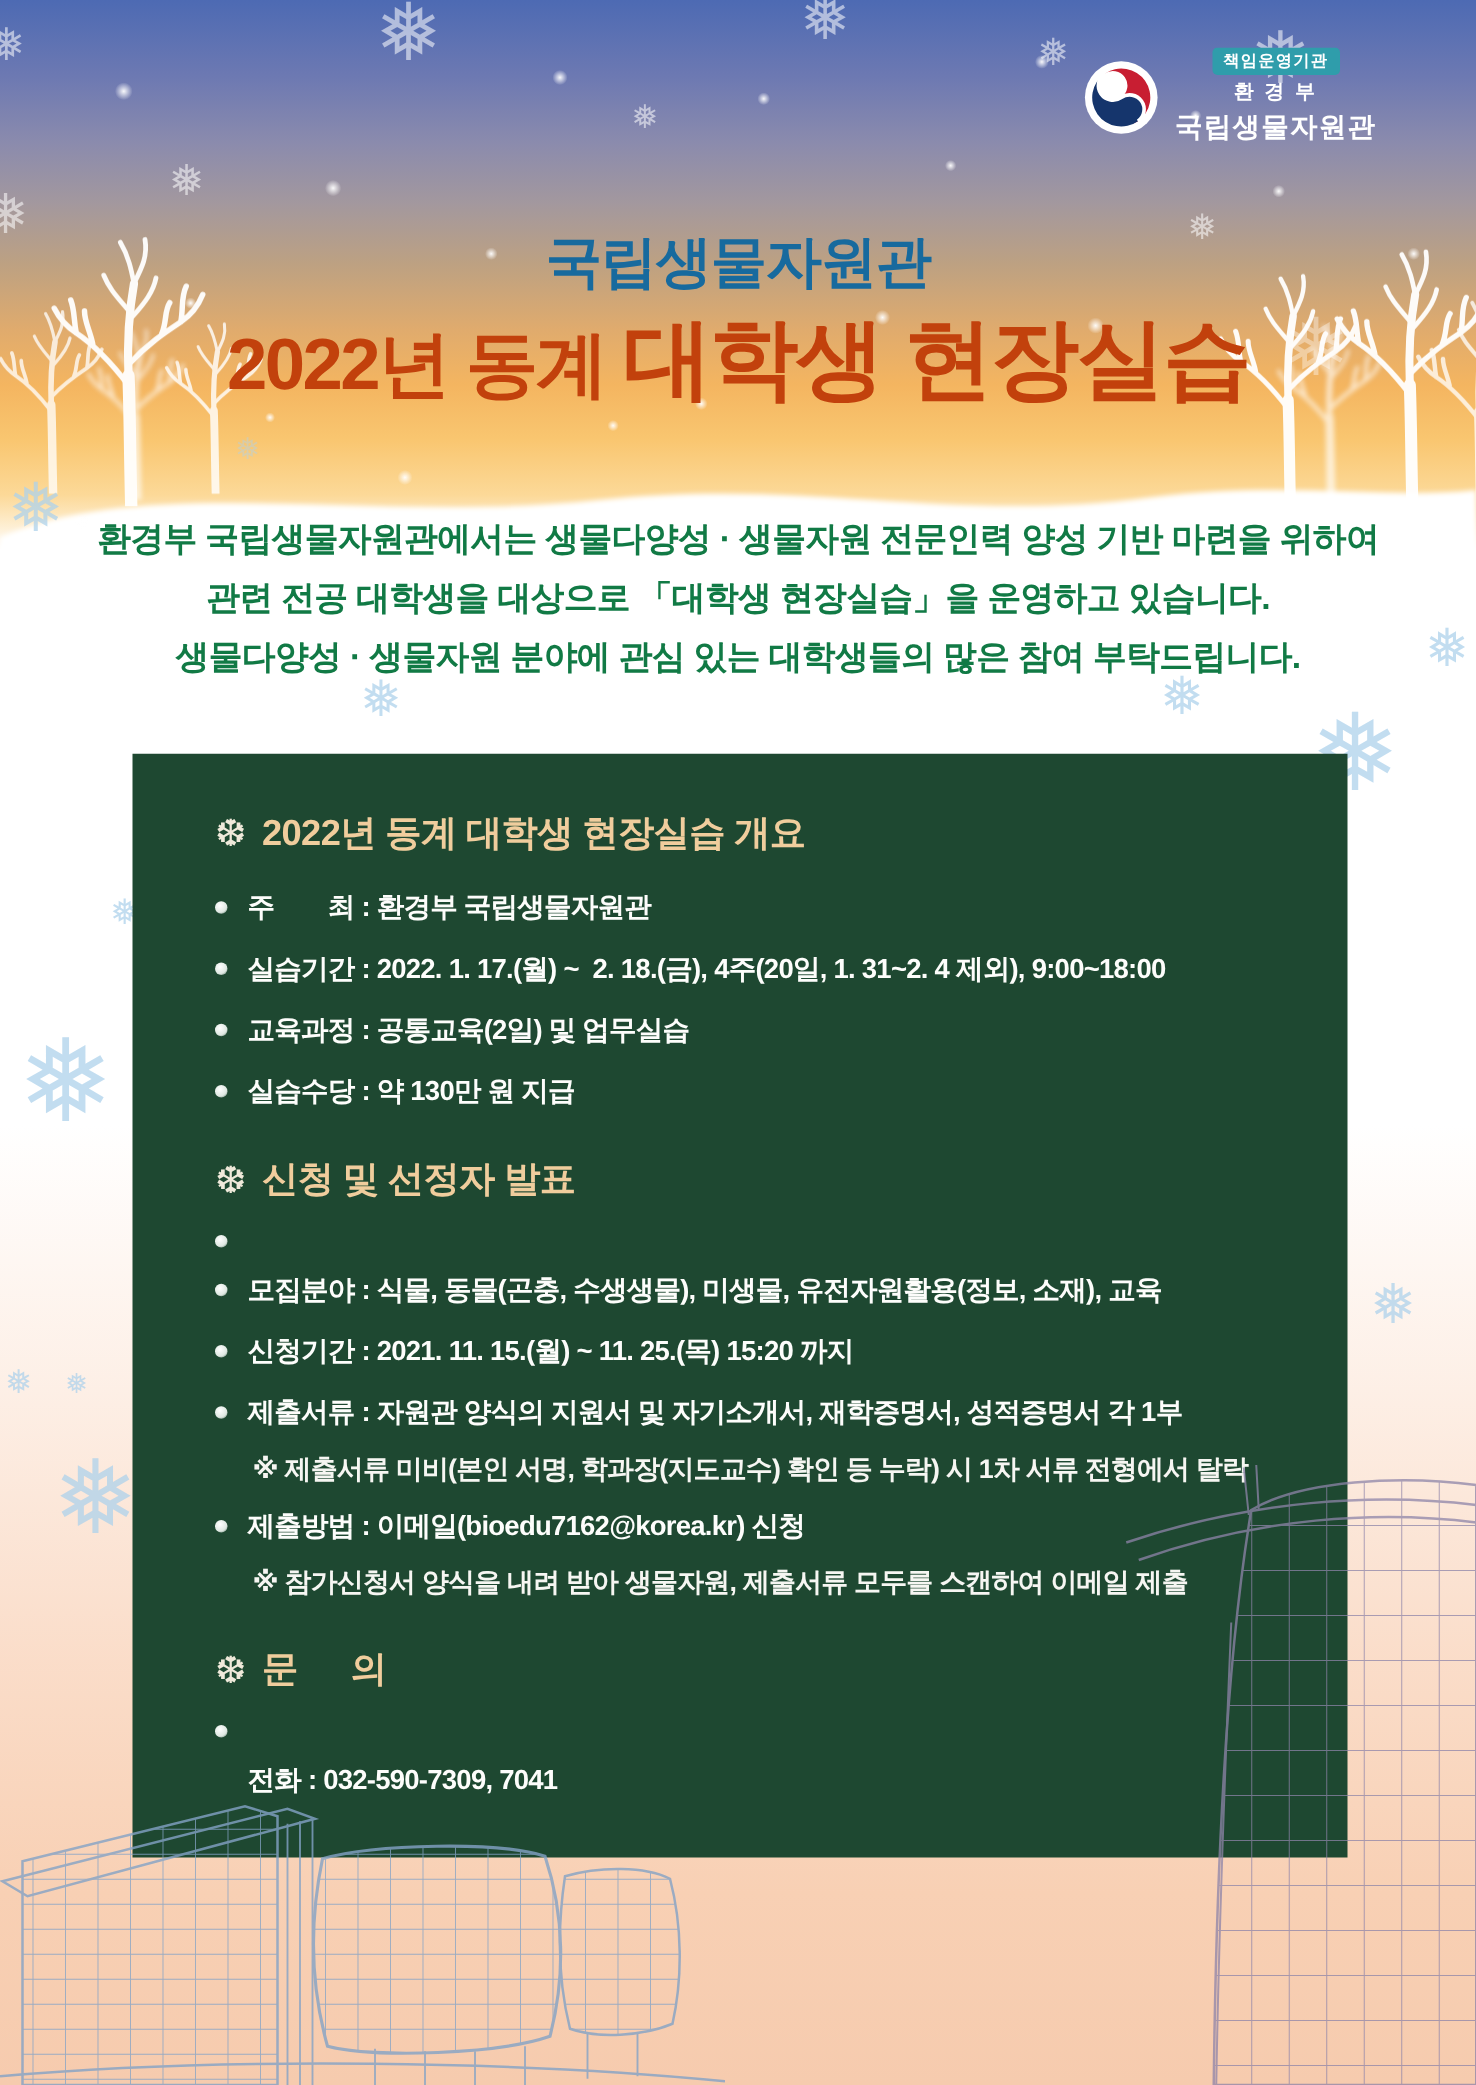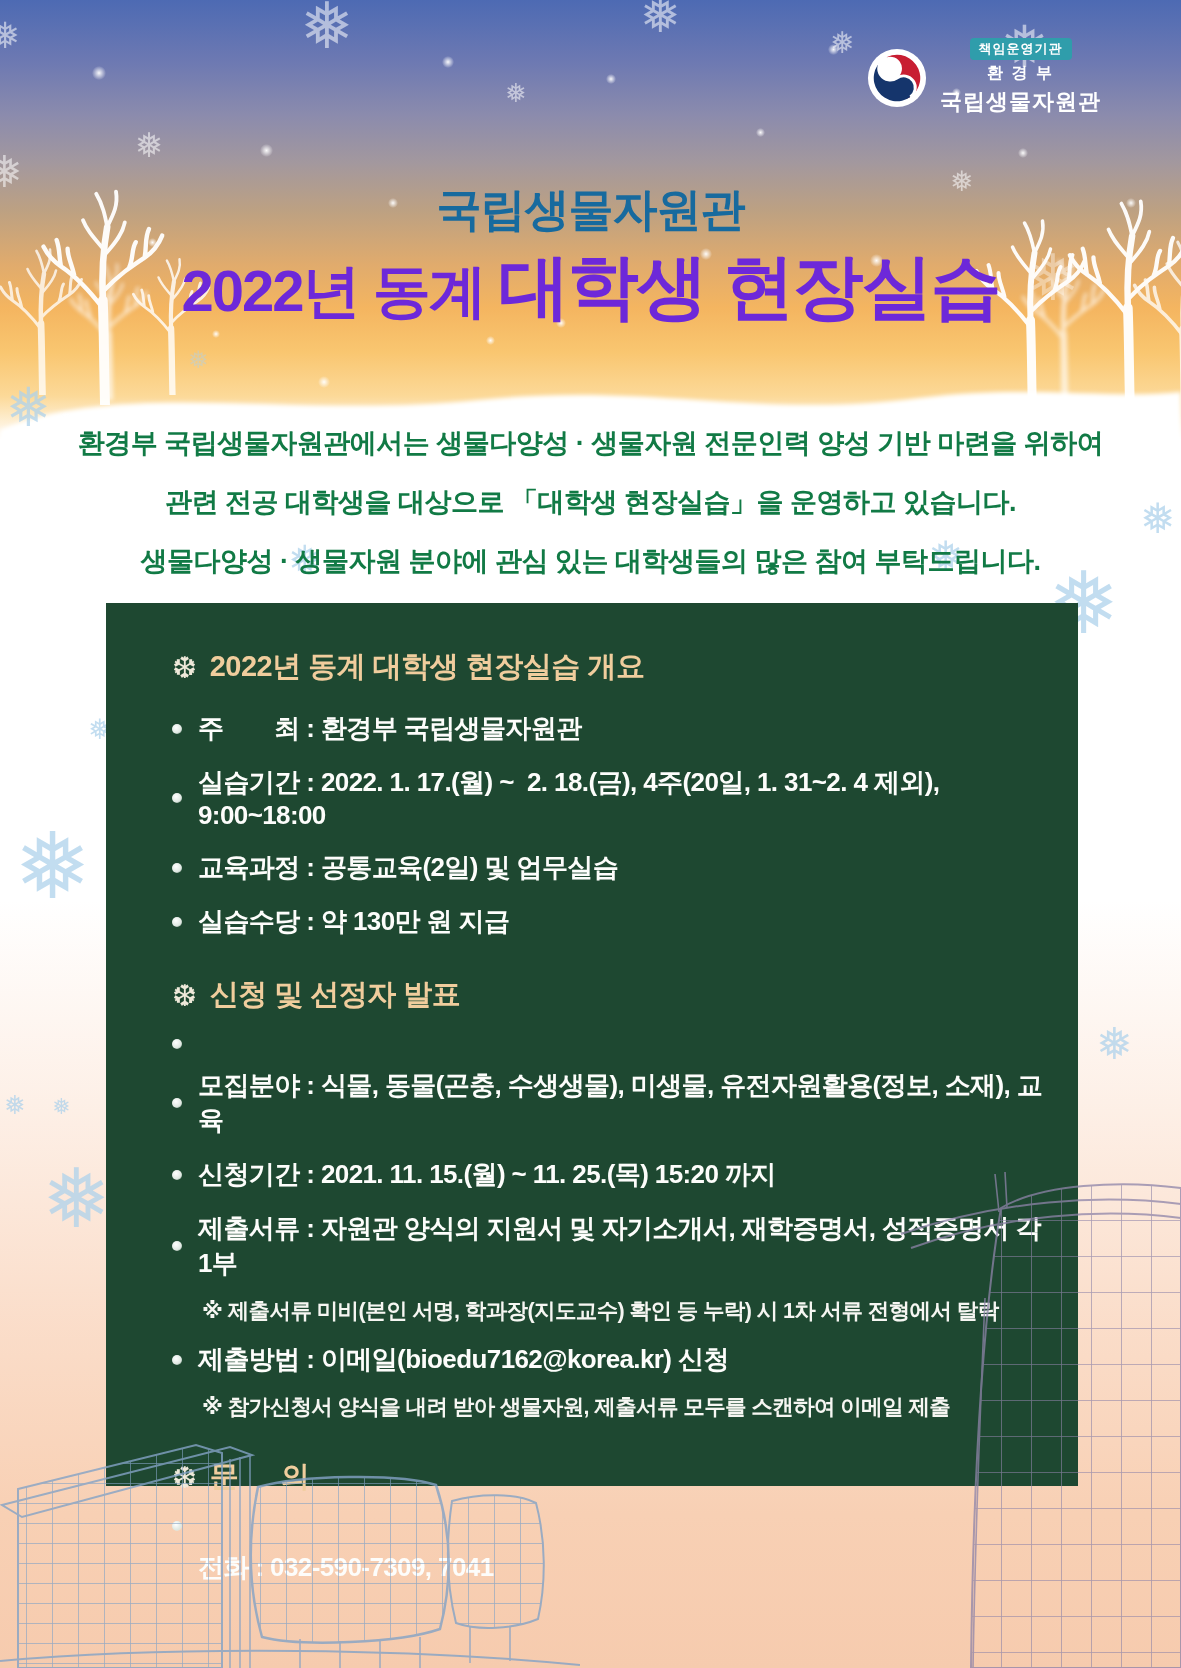--- a/index.html
+++ b/index.html
@@ -36,37 +36,37 @@
   .gov-logo{position:absolute;top:38px;right:80px;z-index:2;display:flex;align-items:center;gap:12px;}
   .logo-col{display:flex;flex-direction:column;align-items:center;gap:3px;}
   .logo-badge{background:#2f9dab;color:#fff;font-size:13px;font-weight:700;
       padding:2px 9px;border-radius:4px;letter-spacing:1px;}
   .logo-ministry{color:#ffffff;font-size:16px;font-weight:700;letter-spacing:2px;}
   .logo-org{color:#ffffff;font-size:22px;font-weight:800;letter-spacing:1px;}
   
   .subtitle{position:absolute;top:180px;left:0;width:100%;text-align:center;z-index:2;
       font-size:45px;font-weight:800;color:#176a9e;letter-spacing:-1px;}
   .title{position:absolute;top:240px;left:0;width:100%;text-align:center;z-index:2;
-      color:#6d28d9;font-weight:800;letter-spacing:-2px;white-space:nowrap;}
+      color:#c2410c;font-weight:800;letter-spacing:-2px;white-space:nowrap;}
   .title .t1{font-size:58px;}
   .title .t2{font-size:71px;}
   
   .intro{position:absolute;top:408px;left:0;width:100%;z-index:2;text-align:center;
       color:#117a45;font-size:27px;font-weight:700;line-height:47px;letter-spacing:-0.5px;}
-  .intro p{margin:12px;white-space:pre-wrap;}
+  .intro p{margin:0;white-space:pre-wrap;}
   
   .panel{position:absolute;left:106px;top:603px;width:972px;height:883px;z-index:2;
       background:#1e4831;box-sizing:border-box;padding:44px 34px 0 66px;}
   .section{margin-top:0;}
   .section + .section{margin-top:36px;}
   .sec-title{display:flex;align-items:center;gap:13px;margin-bottom:24px;
       font-size:29px;font-weight:800;color:#f0cd9d;letter-spacing:-0.5px;white-space:pre-wrap;}
   .sec-title .sf{color:#efe9da;font-size:30px;font-weight:400;}
   .item{display:flex;align-items:center;margin-bottom:19px;color:#fdfdfb;
-      font-size:26px;font-weight:700;letter-spacing:-0.6px;}
+      font-size:22px;font-weight:700;letter-spacing:-0.6px;}
   .item .txt{white-space:pre-wrap;}
   .item .dot{flex:0 0 auto;width:10px;height:10px;margin-right:16px;border-radius:50%;
       background:radial-gradient(circle at 40% 35%,#ffffff 0%,#dfe8e2 60%,rgba(223,232,226,.2) 100%);}
   .item.note{padding-left:30px;margin-top:-4px;margin-bottom:17px;
       font-size:21.5px;font-weight:700;color:#f6f6f2;}
   .item.plain{padding-left:26px;}
 </style>
 </head>
 <body>
 

